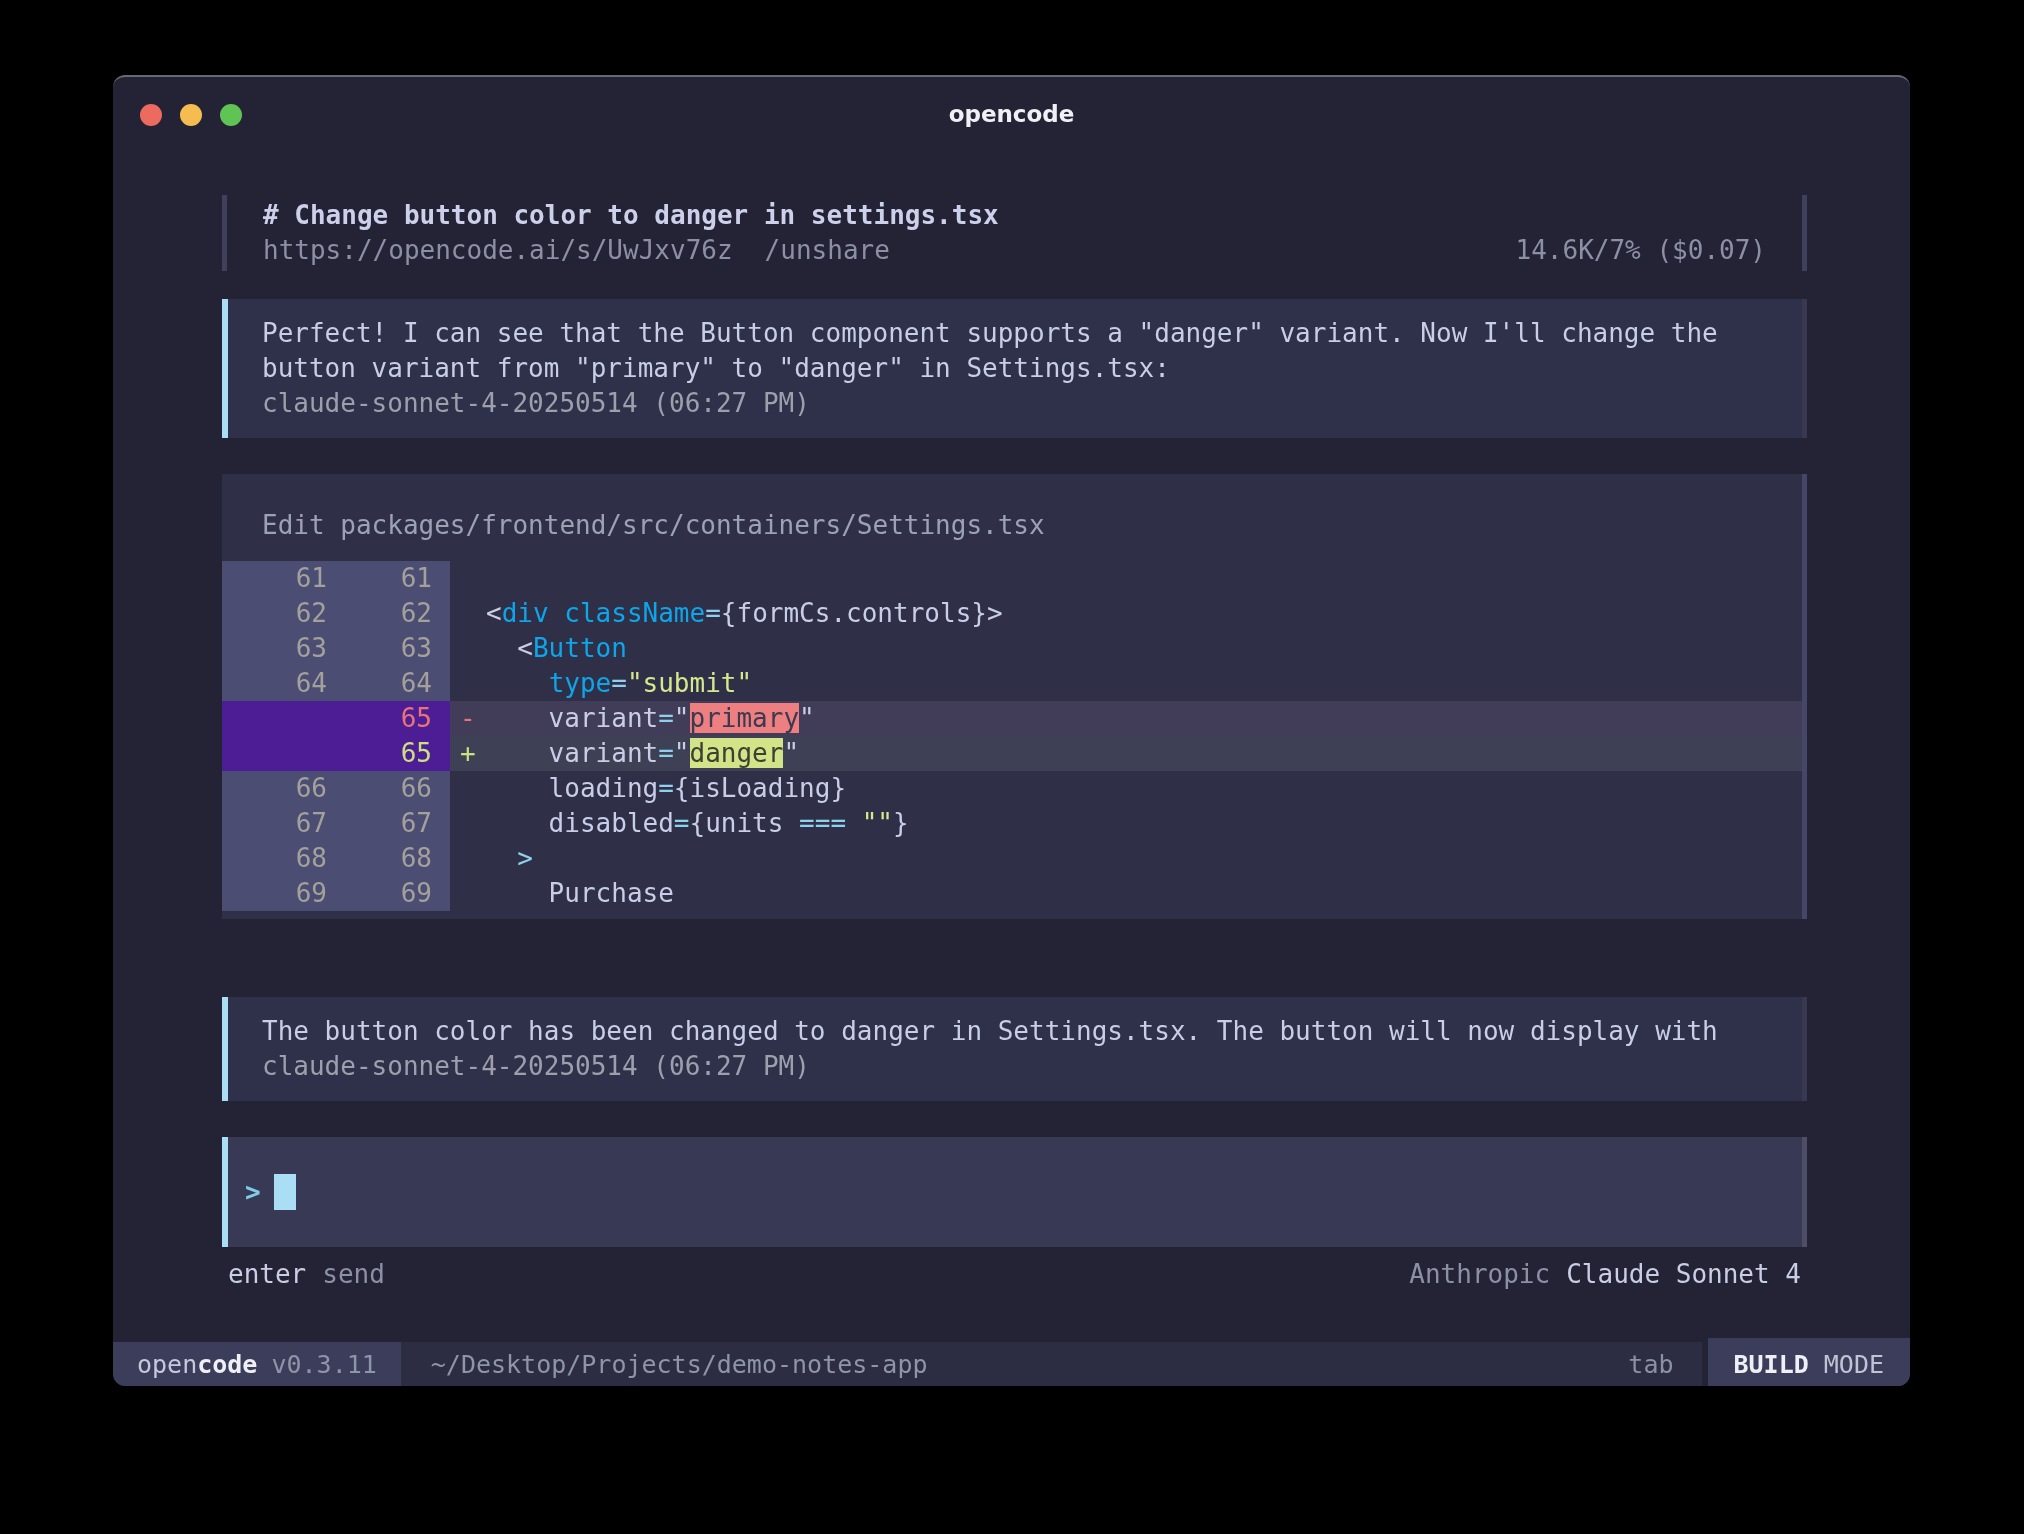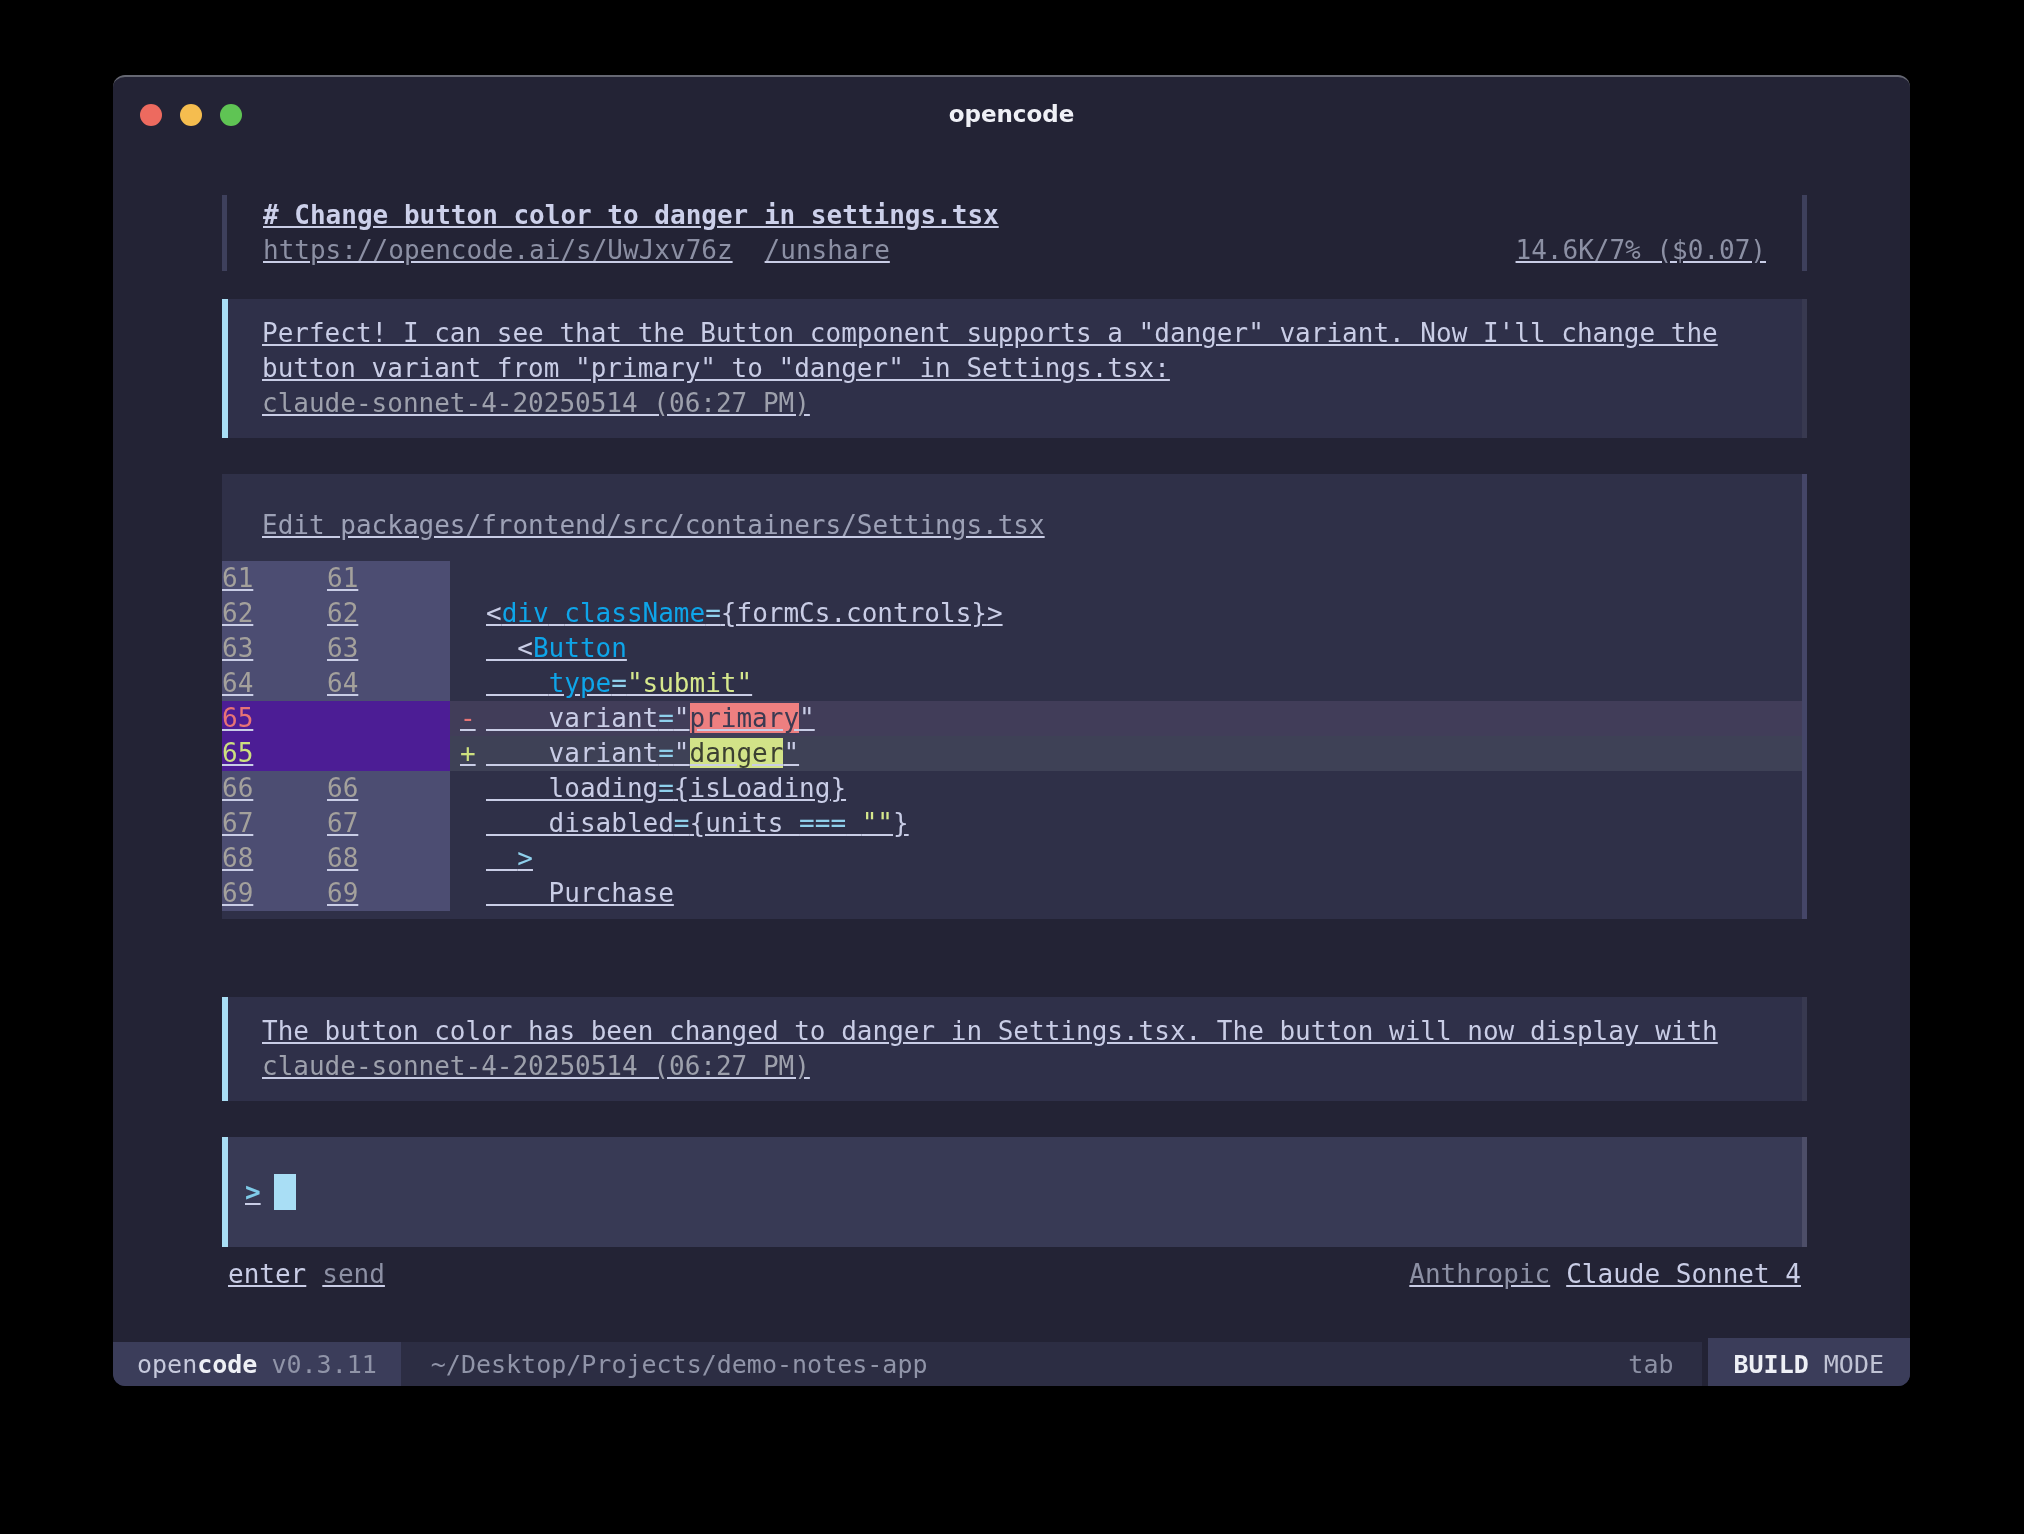--- a/index.html
+++ b/index.html
@@ -3,21 +3,20 @@
 <meta charset="utf-8">
 <style>
   * { margin:0; padding:0; box-sizing:border-box; }
   html,body { width:2024px; height:1534px; background:#000; }
   body { font-family:"DejaVu Sans Mono", monospace; font-size:26px; color:#c9cde6; }
 
   .window {
     position:absolute; left:113px; top:75px; width:1797px; height:1311px;
     background:#232335; border-radius:12px; overflow:hidden;
     border-top:2px solid #666873;
-    text-decoration:underline;
   }
 
   
   .titlebar { position:relative; height:72px; }
   .lights { position:absolute; left:27px; top:27px; display:flex; gap:18px; }
   .light { width:22px; height:22px; border-radius:50%; border:none; padding:0; cursor:default; }
   .light.red { background:#ed6a5f; }
   .light.yellow { background:#f5bd4f; }
   .light.green { background:#5fc454; }
   .win-title {
@@ -51,21 +50,21 @@
 
   
   .edit-block {
     margin-top:36px; background:#2f3048; border-right:5px solid #454668;
     padding-bottom:8px;
   }
   .edit-title { padding:34px 0 18px 40px; color:#9da1b6; line-height:35px; }
   .drow { display:flex; height:35px; line-height:35px; }
   .gutter { width:228px; display:flex; padding-right:18px; background:#4c4d72; }
   .drow.del .gutter, .drow.add .gutter { background:#4c1d95;flex-direction:column; }
-  .lnum { flex:1; color:#a4a19c; }
+  .lnum { flex:1; text-align:right; color:#a4a19c; }
   .drow.del .lnum.old { color:#e87475; }
   .drow.add .lnum.new { color:#cde07f; }
   .marker { width:36px; padding-left:10px; }
   .drow.del { background:#413d59; }
   .drow.add { background:#3e4156; }
   .drow.del .marker { color:#e87475; }
   .drow.add .marker { color:#cde07f; }
   .code { flex:1; white-space:pre; color:#c9cde6; }
   .tok-d { color:#c9cde6; }
   .tok-p { color:#0ea5e9; }

